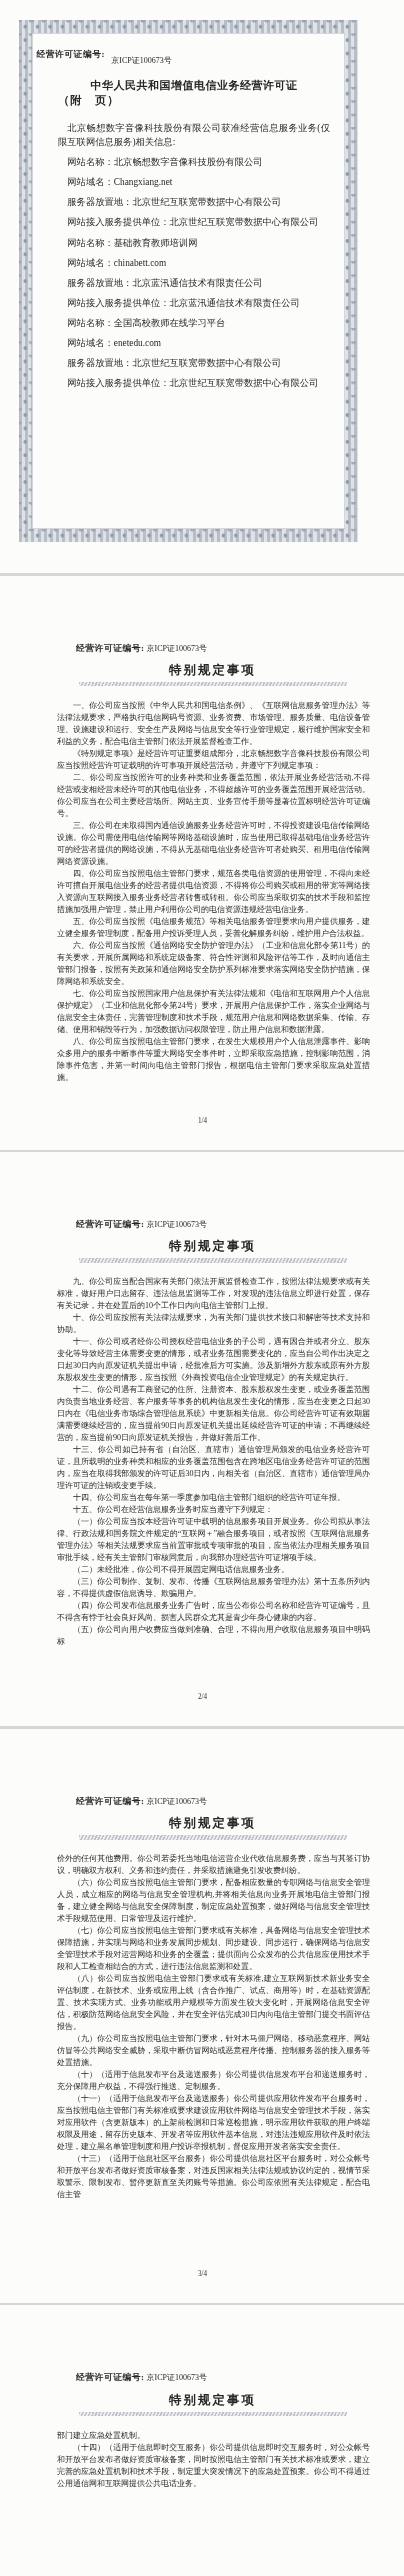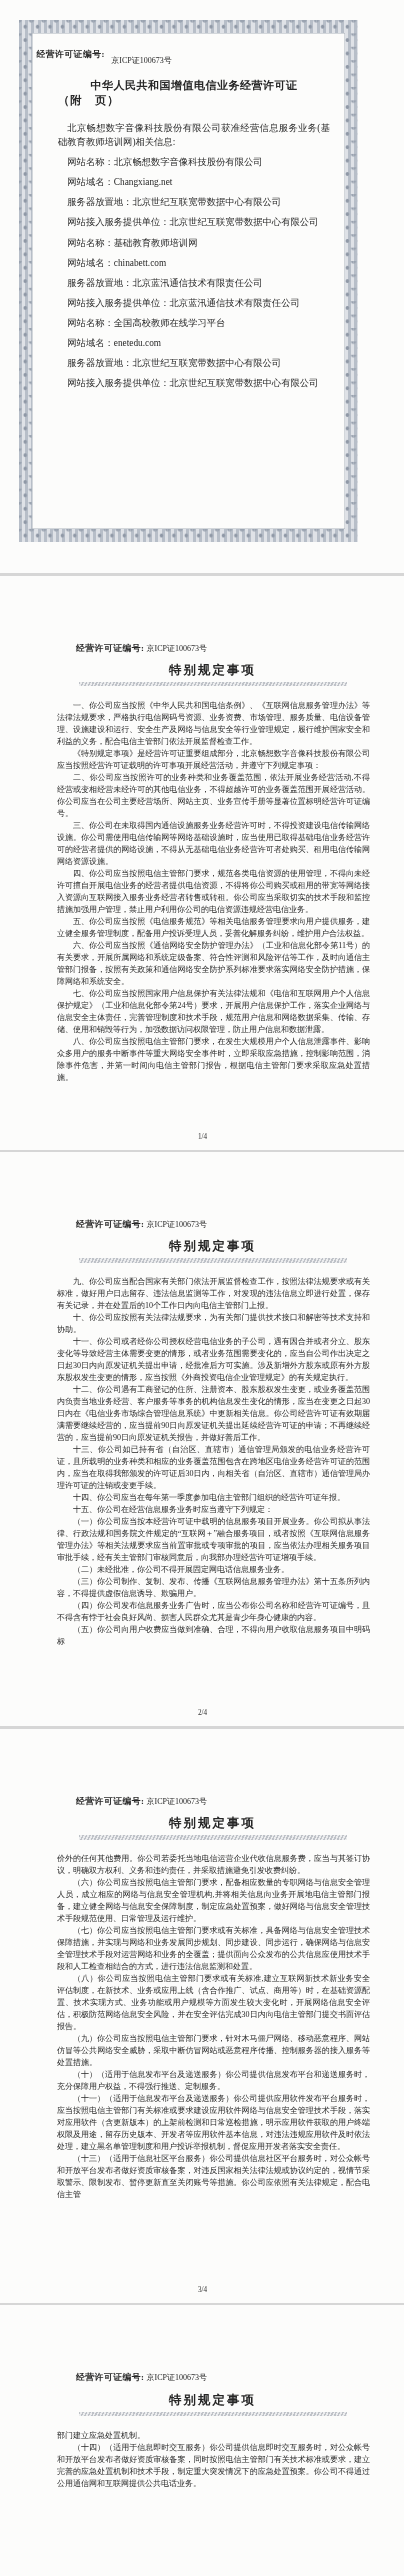--- a/index.html
+++ b/index.html
@@ -64,39 +64,39 @@
     background:repeating-linear-gradient(115deg,#b4b8bf 0 1.5px,#e9eaec 1.5px 3.1px);
     opacity:.85;
   }
   .law-body{
     margin:13.4px 35px 0 37px;
     font-size:8px;line-height:12px;text-align:justify;
   }
   .para{margin:0;text-indent:2em;}
   .para.cont{text-indent:0;}
   .page-num{
-    position:absolute;bottom:9px;left:0;right:0;
+    position:absolute;bottom:25px;left:0;right:0;
     text-align:center;font-size:7.2px;color:#333;margin-top:44px;
   }
 </style>
 </head>
 <body>
 
 <section class="sheet" id="page1">
   <div class="cert-frame">
     <div class="cert-inner"></div>
   </div>
   <div class="cert-content">
     <div class="cert-head">
       <span class="lic-label">经营许可证编号:</span>
       <span class="lic-value cert-lic-value">京ICP证100673号</span>
     </div>
     <h1 class="cert-title">中华人民共和国增值电信业务经营许可证</h1>
     <div class="cert-subtitle">（附　页）</div>
-    <p class="cert-intro">北京畅想数字音像科技股份有限公司获准经营信息服务业务(基础教育教师培训网)相关信息:</p>
+    <p class="cert-intro">北京畅想数字音像科技股份有限公司获准经营信息服务业务(仅限互联网信息服务)相关信息:</p>
     <p class="entry">网站名称：北京畅想数字音像科技股份有限公司</p>
     <p class="entry">网站域名：Changxiang.net</p>
     <p class="entry">服务器放置地：北京世纪互联宽带数据中心有限公司</p>
     <p class="entry">网站接入服务提供单位：北京世纪互联宽带数据中心有限公司</p>
     <p class="entry">网站名称：基础教育教师培训网</p>
     <p class="entry">网站域名：chinabett.com</p>
     <p class="entry">服务器放置地：北京蓝汛通信技术有限责任公司</p>
     <p class="entry">网站接入服务提供单位：北京蓝汛通信技术有限责任公司</p>
     <p class="entry">网站名称：全国高校教师在线学习平台</p>
     <p class="entry">网站域名：enetedu.com</p>

